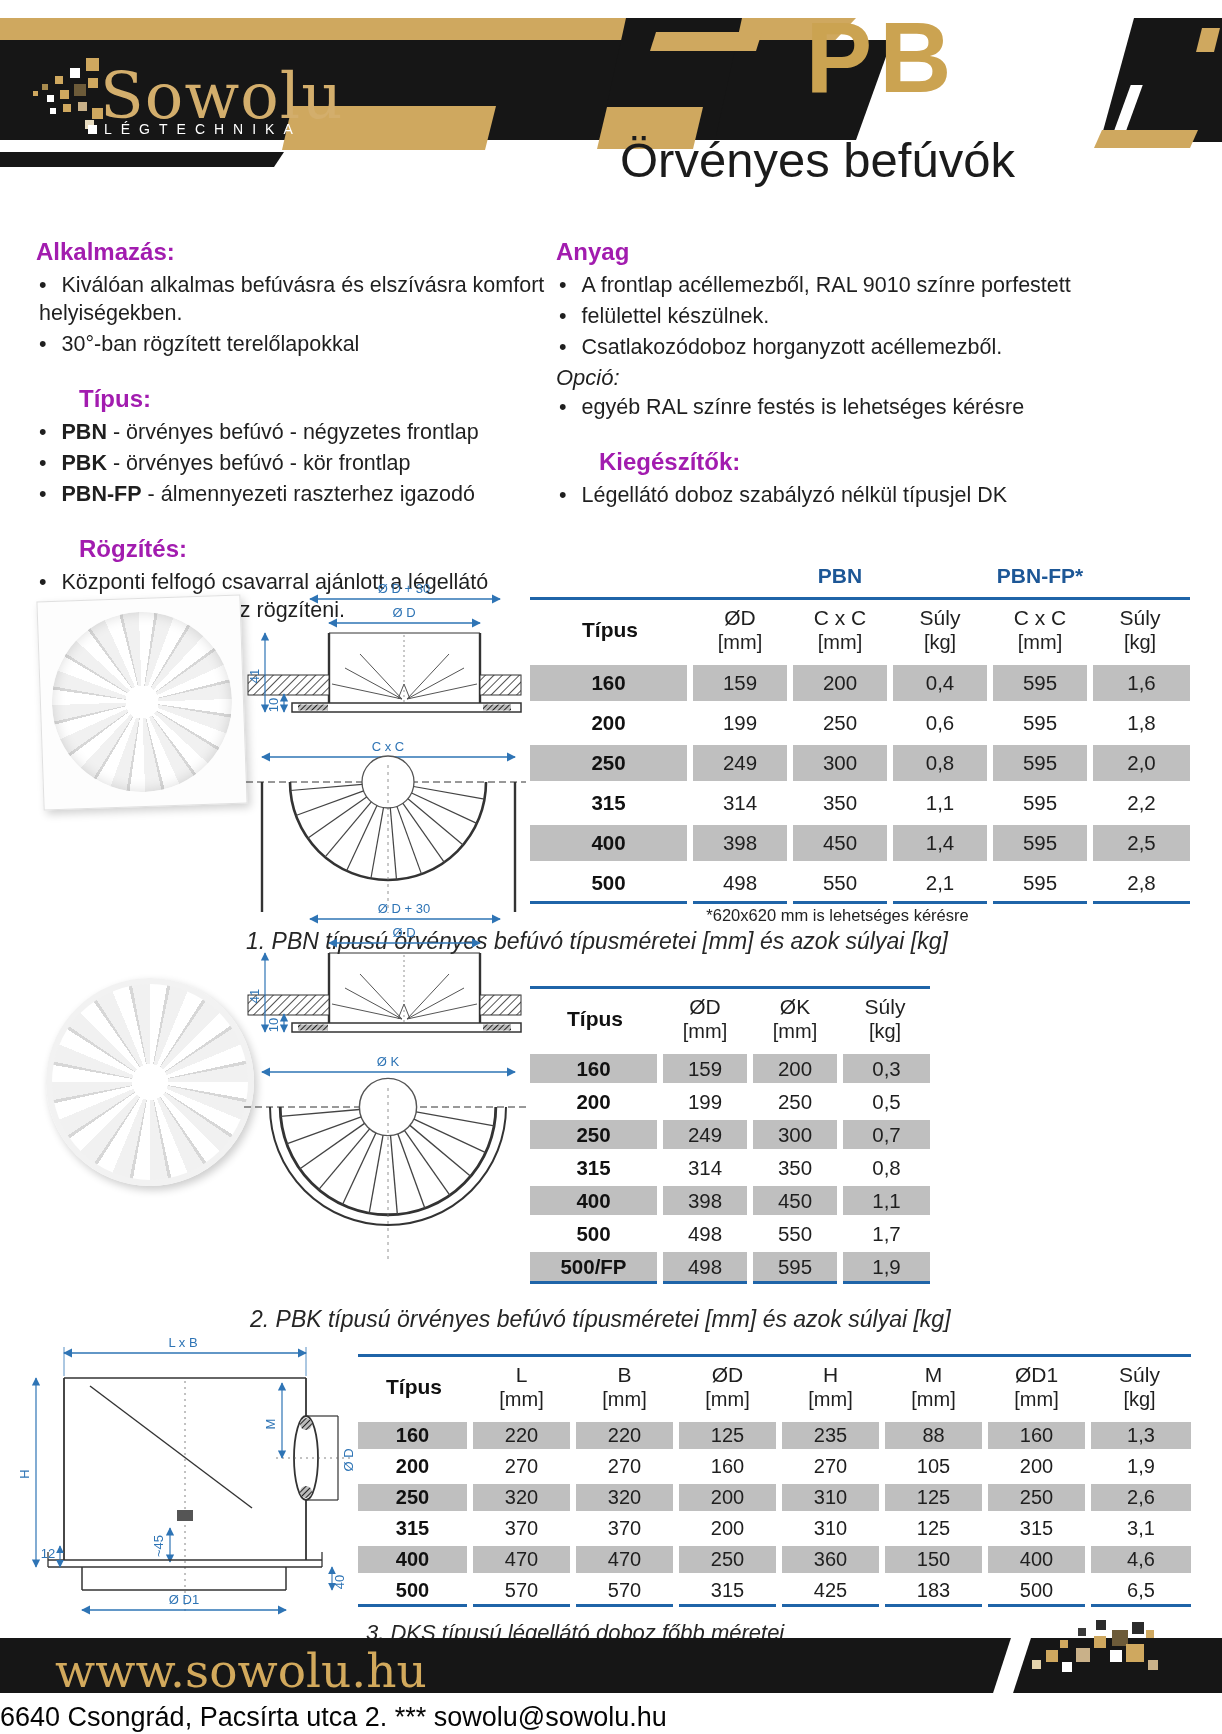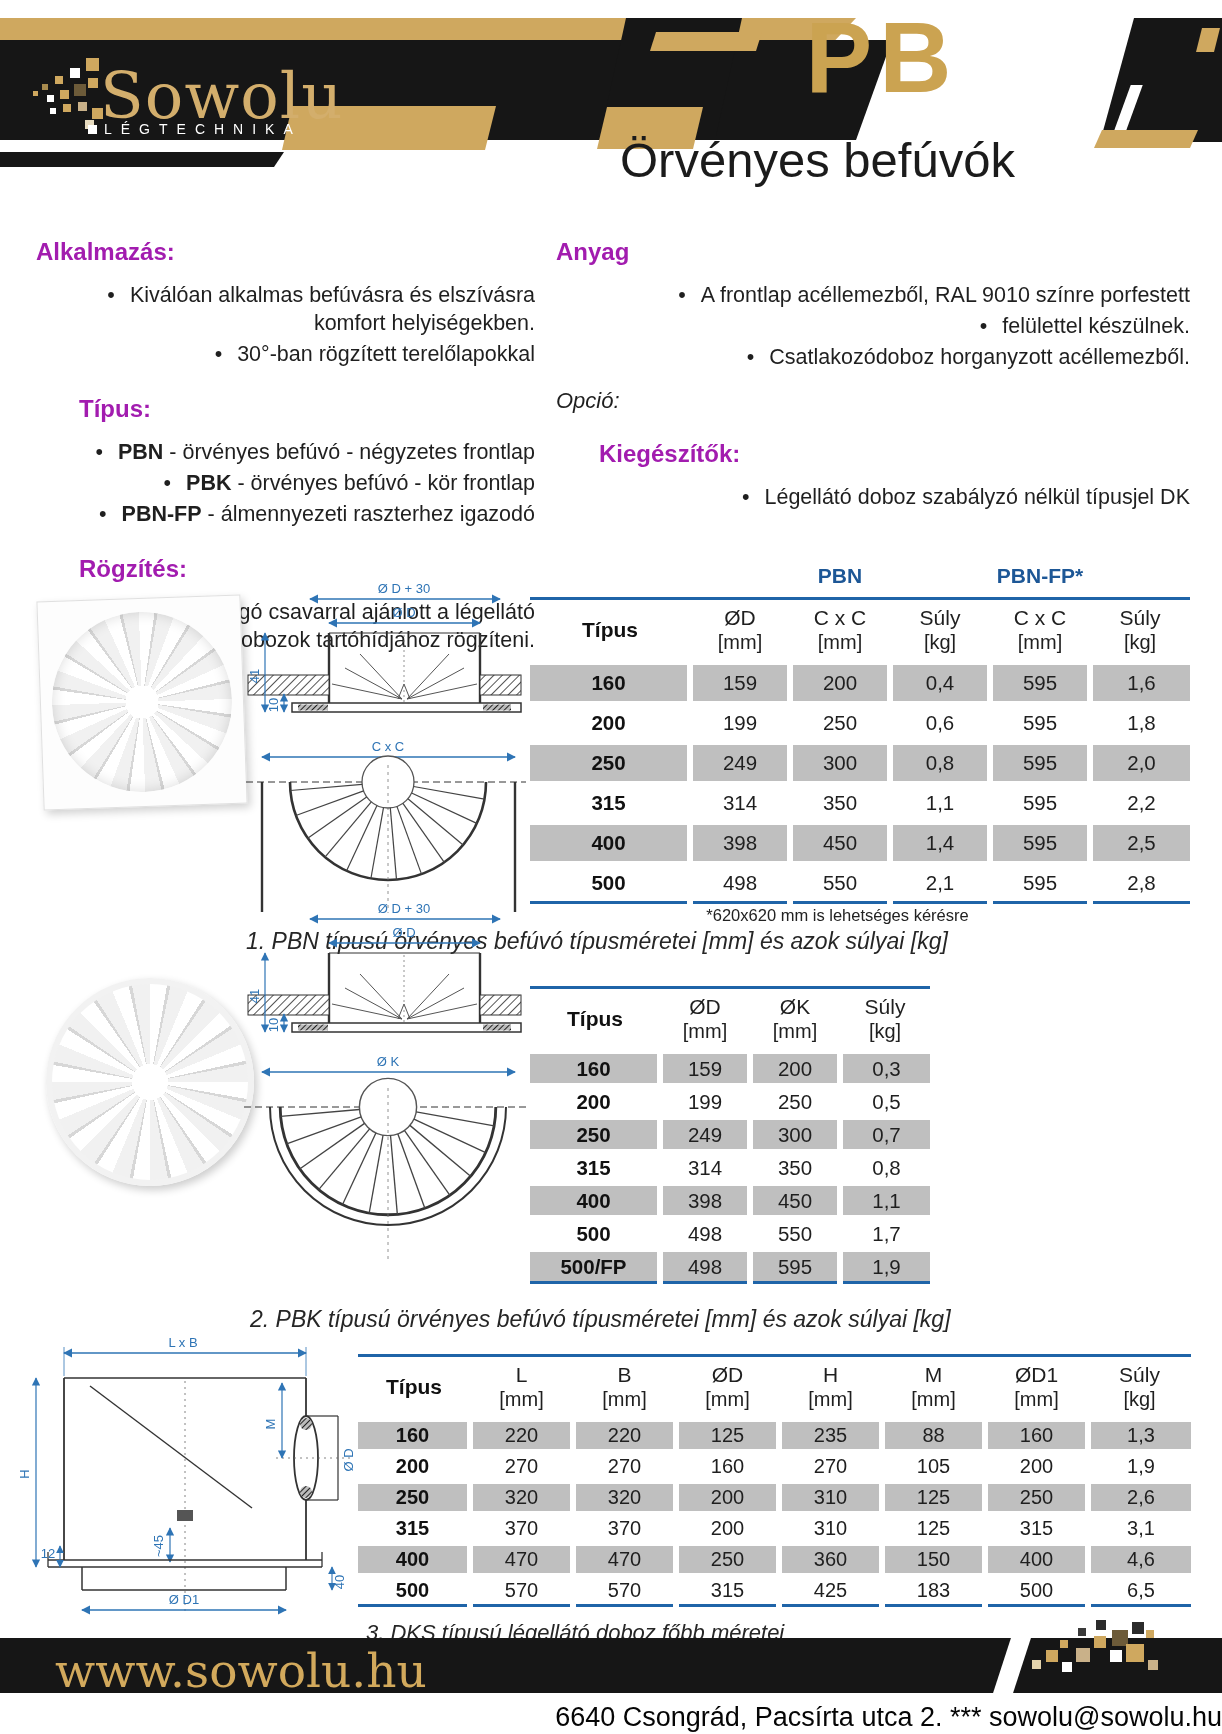--- a/index.html
+++ b/index.html
@@ -16,21 +16,21 @@
   .pcode{position:absolute;left:762px;top:0px;width:240px;text-align:center;
          font-size:100px;font-weight:bold;color:#CBA351;letter-spacing:7px;}
   .ptitle{position:absolute;left:620px;top:132px;width:600px;
           font-size:49px;color:#1b1b1b;white-space:nowrap;}
   
   .col{position:absolute;top:238px;}
   .col-l{left:36px;width:515px;}
   .col-r{left:556px;width:650px;}
   h3{font-size:24px;font-weight:bold;color:#a21caf;margin:0 0 6px 0;}
   .gap{margin-top:26px;margin-left:43px;}
-  ul{list-style:none;margin:16px;padding:0;text-align:right;}
+  ul{list-style:none;margin:3px;padding:0;}
   li{font-size:21.5px;line-height:1.3;margin:0 0 3px 0;}
   li::before{content:"•";margin-right:15px;}
   .opcio{font-size:22px;font-style:italic;margin:2px 0 3px 0;}
   
   .tbl{position:absolute;}
   .tbl table{width:100%;border-collapse:collapse;table-layout:fixed;}
   .grp th{font-size:21px;font-weight:bold;color:#1d5796;padding:4px 0 9px 0;}
   .heads th{border-top:3.5px solid #1F64A8;border-bottom:3.5px solid #1F64A8;
             font-size:21px;font-weight:normal;color:#1f1f1f;line-height:1.18;
             padding:6px 0 7px 0;vertical-align:middle;}
@@ -62,21 +62,21 @@
   .photo2{left:46px;top:978px;width:196px;height:196px;border:6px solid #f2f2f2;
           box-shadow:3px 4px 9px rgba(0,0,0,.2);}
   .diag{position:absolute;}
   svg text{font-family:"Liberation Sans",sans-serif;fill:#2E74B5;font-size:13px;}
   
   .f-band{position:absolute;left:0;top:1638px;width:1222px;height:55px;background:#161616;}
   .f-slit{position:absolute;left:1002px;top:1638px;width:20px;height:55px;background:#fff;
           transform:skewX(-18deg);}
   .f-site{position:absolute;left:55px;top:1643px;font-family:"DejaVu Serif",serif;
           font-size:47px;color:#D2A95C;}
-  .f-addr{position:absolute;left:0;top:1702px;width:1222px;text-align:right;
+  .f-addr{position:absolute;left:0;top:1702px;width:1222px;text-align:left;
           font-size:27px;color:#050505;}
   .mosaic{position:absolute;}
 </style>
 </head>
 <body>
 
 <svg width="0" height="0" style="position:absolute">
   <defs>
     <marker id="arr" viewBox="0 0 10 10" refX="9" refY="5" markerWidth="7" markerHeight="7" orient="auto-start-reverse">
       <path d="M0 0L10 5L0 10z" fill="#2E74B5"></path>
@@ -199,20 +199,23 @@
   </div>
 
   <div class="col col-r">
     <h3>Anyag</h3>
     <ul>
         <li>A frontlap acéllemezből, RAL 9010 színre porfestett</li>
         <li>felülettel készülnek.</li>
         <li>Csatlakozódoboz horganyzott acéllemezből.</li>
       </ul>
     <div class="opcio">Opció:</div>
+    <ul>
+        <li>egyéb RAL színre festés is lehetséges kérésre</li>
+      </ul>
     <h3 class="gap">Kiegészítők:</h3>
     <ul>
         <li>Légellátó doboz szabályzó nélkül típusjel DK</li>
       </ul>
   </div>
 
   <div class="photo photo1">
       <div class="fan"></div>
     </div>
 

